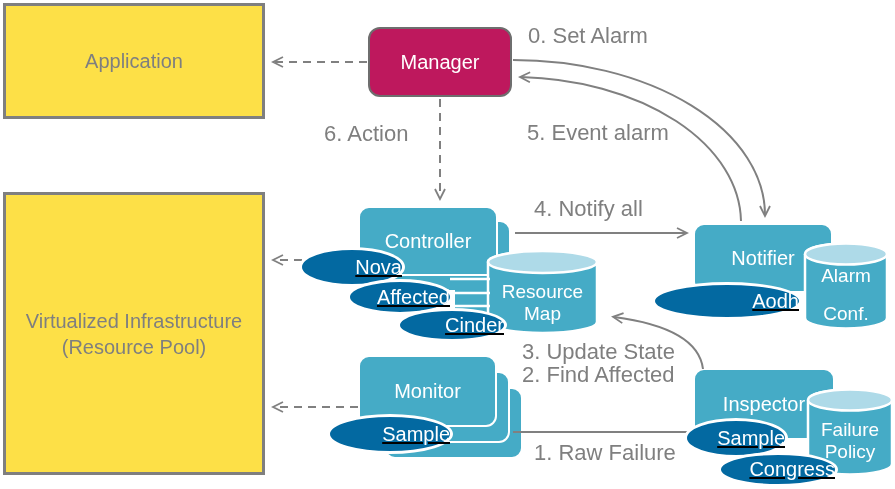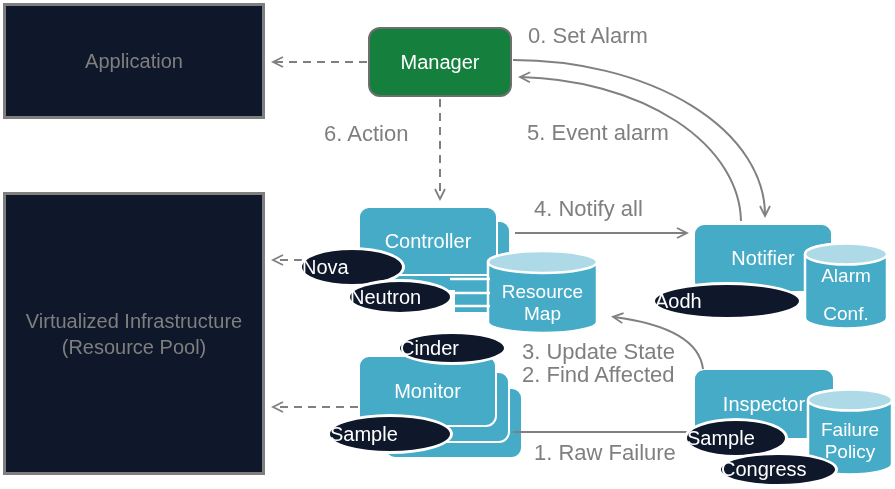--- a/index.html
+++ b/index.html
@@ -1,41 +1,41 @@
 <!DOCTYPE html>
 <html><head>
 <meta charset="utf-8">
 <style>
   html,body{margin:0;padding:0;background:#fff;}
   #canvas{position:relative;width:895px;height:489px;background:#fff;overflow:hidden;
           font-family:"Liberation Sans","DejaVu Sans",sans-serif;}
   svg.layer{position:absolute;left:0;top:0;width:895px;height:489px;pointer-events:none;}
   .z1{z-index:1}.z4{z-index:4}
 
-  .bigbox{position:absolute;background:#0f172a;border:3px solid #7f7f7f;z-index:2;
+  .bigbox{position:absolute;background:#fde047;border:3px solid #7f7f7f;z-index:2;
           display:flex;align-items:center;justify-content:center;box-sizing:border-box;}
   .bigbox .lbl{color:#7f7f7f;font-size:20px;text-align:center;line-height:26px;}
 
   .bluebox{position:absolute;background:#45abc6;border:2px solid #fff;border-radius:11px;
            box-sizing:border-box;z-index:2;display:flex;align-items:center;justify-content:center;}
   .bluebox .lbl{color:#fff;font-size:20px;}
 
-  .grayblock{position:absolute;left:368px;top:27px;width:144px;height:70px;background:#15803d;
+  .grayblock{position:absolute;left:368px;top:27px;width:144px;height:70px;background:#be185d;
              border:2px solid #6e6e6e;border-radius:12px;box-sizing:border-box;z-index:2;
              display:flex;align-items:center;justify-content:center;}
   .grayblock .lbl{color:#fff;font-size:20px;}
 
   .fill{position:absolute;background:#45abc6;z-index:2;}
 
   .cyl{position:absolute;z-index:3;}
   .cyl .lbl{position:absolute;left:0;top:0;width:100%;height:100%;display:flex;flex-direction:column;
             align-items:center;justify-content:center;color:#fff;font-size:19px;line-height:22px;text-align:center;}
 
-  .ell{position:absolute;border-radius:50%;background:#0f172a;border:3px solid #fff;
-       box-sizing:border-box;z-index:5;display:flex;align-items:center;justify-content:flex-start;}
+  .ell{position:absolute;border-radius:50%;background:#0369a1;border:3px solid #fff;
+       box-sizing:border-box;z-index:5;display:flex;align-items:center;justify-content:flex-end;text-decoration:underline;}
   .ell .lbl{color:#fff;font-size:20px;white-space:nowrap;}
 
   .t{position:absolute;color:#7f7f7f;font-size:22px;white-space:nowrap;z-index:6;}
 </style>
 </head>
 <body>
 
 <div id="canvas">
 
   <svg class="layer z1">
@@ -125,23 +125,23 @@
     <path d="M 703 369 C 700 345 675 325 614 317" fill="none" stroke="#808080" stroke-width="2" marker-end="url(#arw)"></path>
     <path d="M 450 279 H 490" fill="none" stroke="#fff" stroke-width="2.5"></path>
     <path d="M 450 293 H 490" fill="none" stroke="#fff" stroke-width="2.5"></path>
     <path d="M 455 306 H 490" fill="none" stroke="#fff" stroke-width="2.5"></path>
   </svg>
 
   <div class="ell" style="left:299px;top:247px;width:106px;height:40px;">
     <div class="lbl">Nova</div>
   </div>
   <div class="ell" style="left:347px;top:279px;width:106px;height:36px;">
-    <div class="lbl">Neutron</div>
+    <div class="lbl">Affected</div>
   </div>
-  <div class="ell" style="left:397px;top:308px;width:110px;height:34px;margin-top:23px;">
+  <div class="ell" style="left:397px;top:308px;width:110px;height:34px;">
     <div class="lbl">Cinder</div>
   </div>
   <div class="ell" style="left:327px;top:414px;width:126px;height:40px;">
     <div class="lbl">Sample</div>
   </div>
   <div class="ell" style="left:652px;top:282px;width:150px;height:38px;">
     <div class="lbl">Aodh</div>
   </div>
   <div class="ell" style="left:684px;top:418px;width:104px;height:40px;">
     <div class="lbl">Sample</div>

